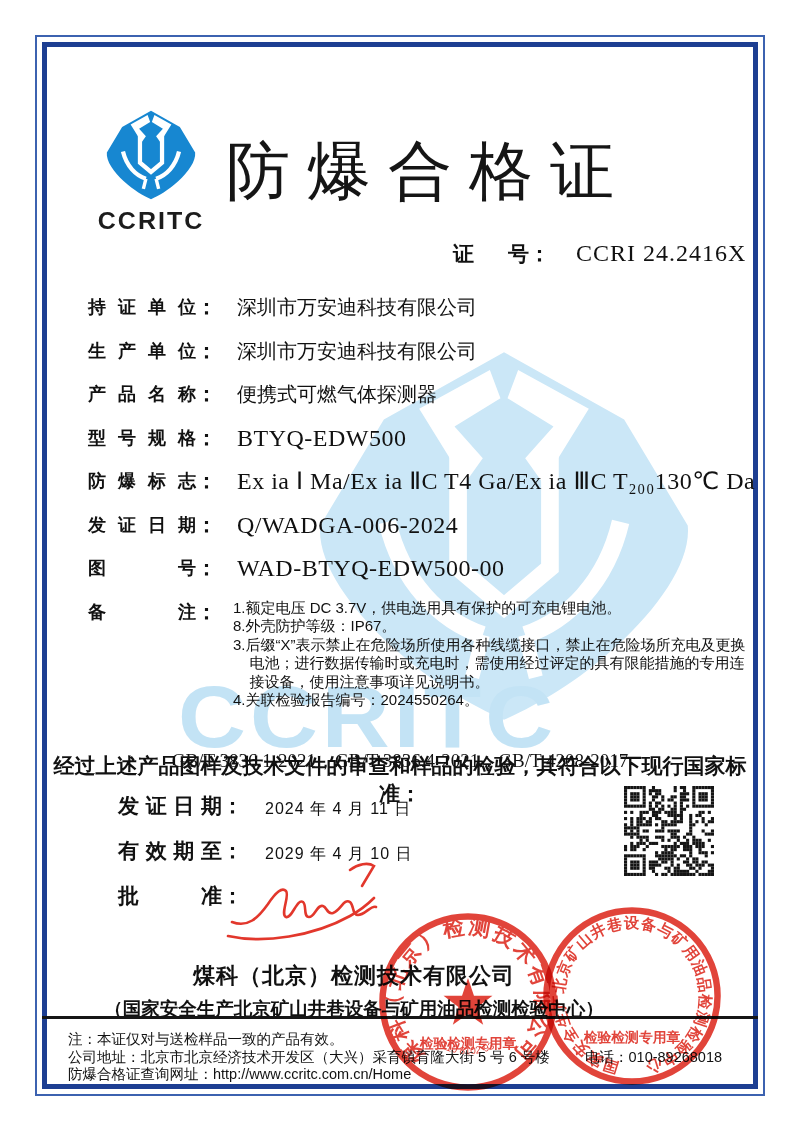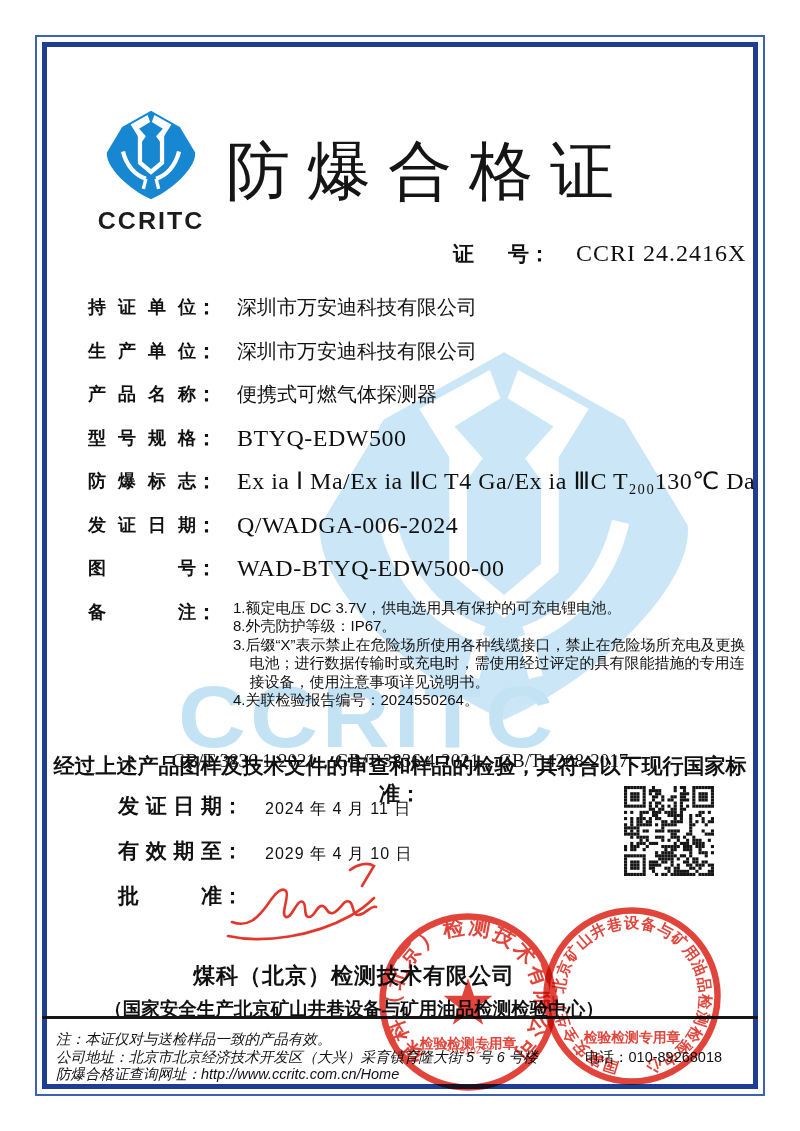--- a/index.html
+++ b/index.html
@@ -54,21 +54,21 @@
   .signature{position:absolute;left:222px;top:858px;width:200px;height:95px;z-index:3;
              mix-blend-mode:multiply;}
 
   
   .issuer{position:absolute;left:40px;width:628px;top:961px;text-align:center;z-index:1;}
   .issuer-name{font-size:22px;font-weight:700;letter-spacing:1px;}
   .issuer-sub{font-size:18.5px;font-weight:600;margin-top:5px;white-space:nowrap;}
   .rule{position:absolute;left:42px;top:1016px;width:716px;height:3px;background:#161616;z-index:1;}
 
   
-  .footer{position:absolute;left:56px;top:1031px;font-size:14.5px;line-height:17.5px;z-index:1;font-style:italic;}
+  .footer{position:absolute;left:68px;top:1031px;font-size:14.5px;line-height:17.5px;z-index:1;}
   .phone{position:absolute;left:585px;top:1048px;font-size:14.5px;z-index:1;}
 
   
   .seal{position:absolute;z-index:4;mix-blend-mode:multiply;opacity:0.93;}
   .seal1{left:376px;top:910px;width:184px;height:184px;}
   .seal2{left:540px;top:904px;width:184px;height:184px;}
 </style>
 </head>
 <body>
 

